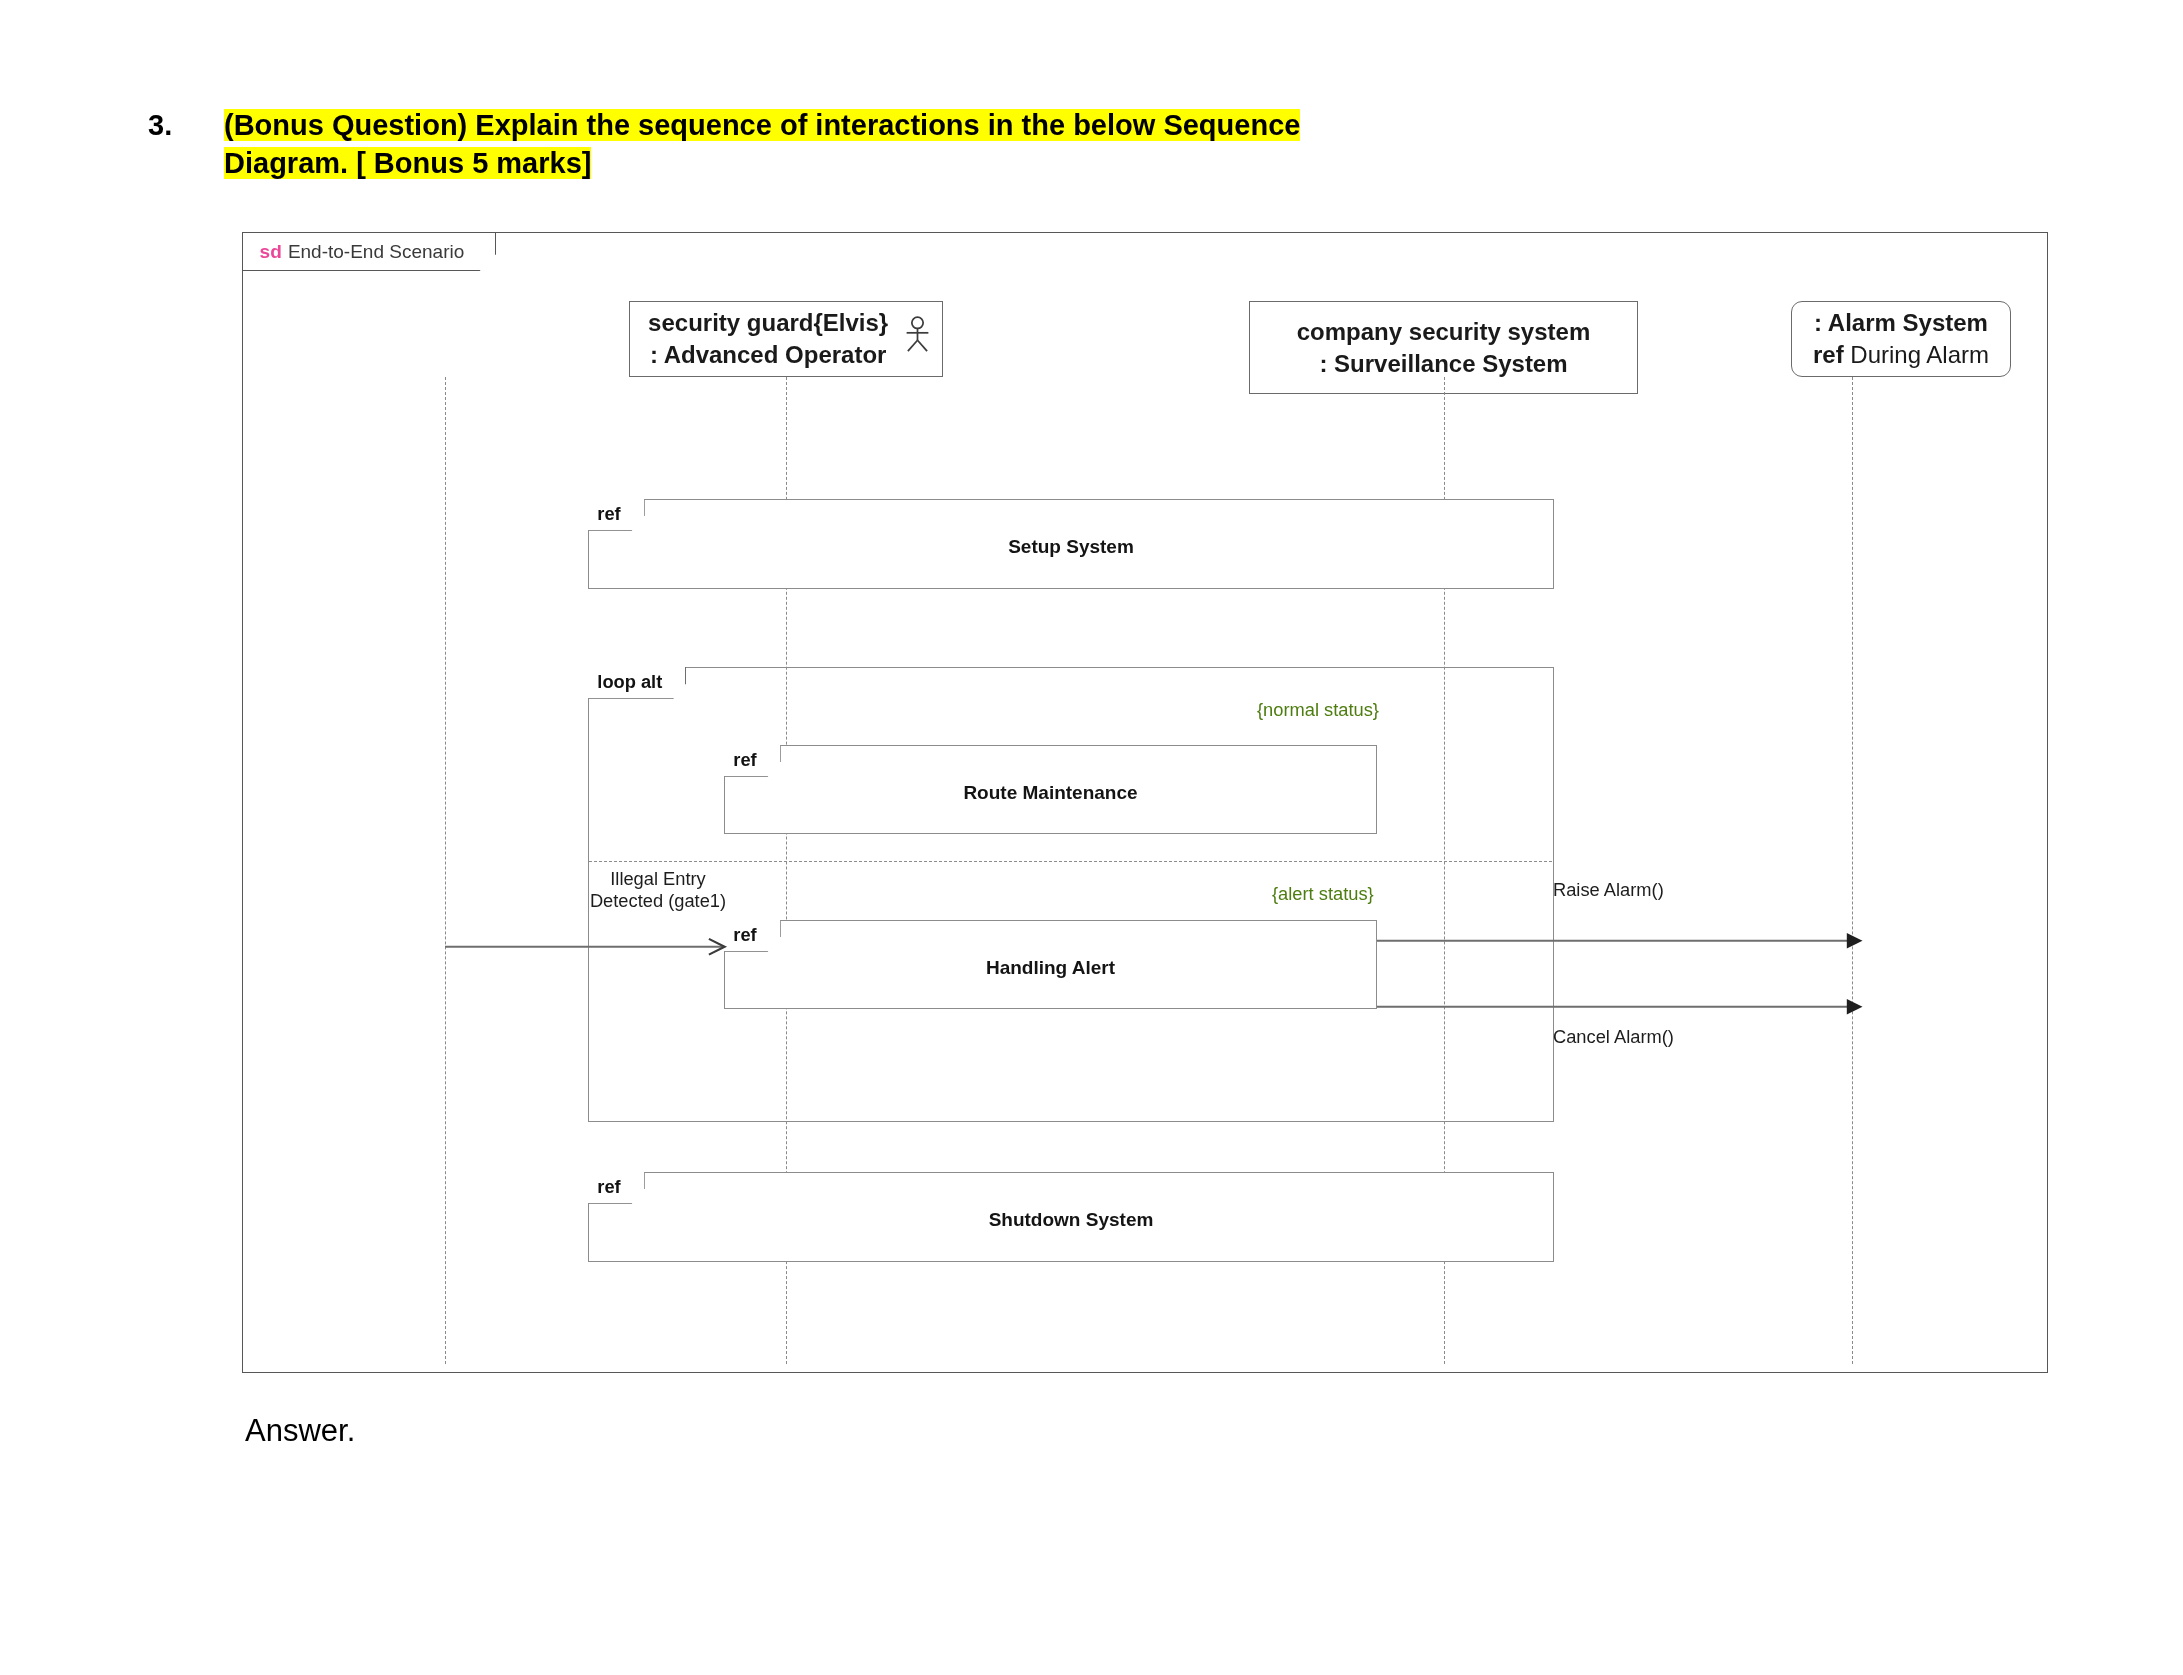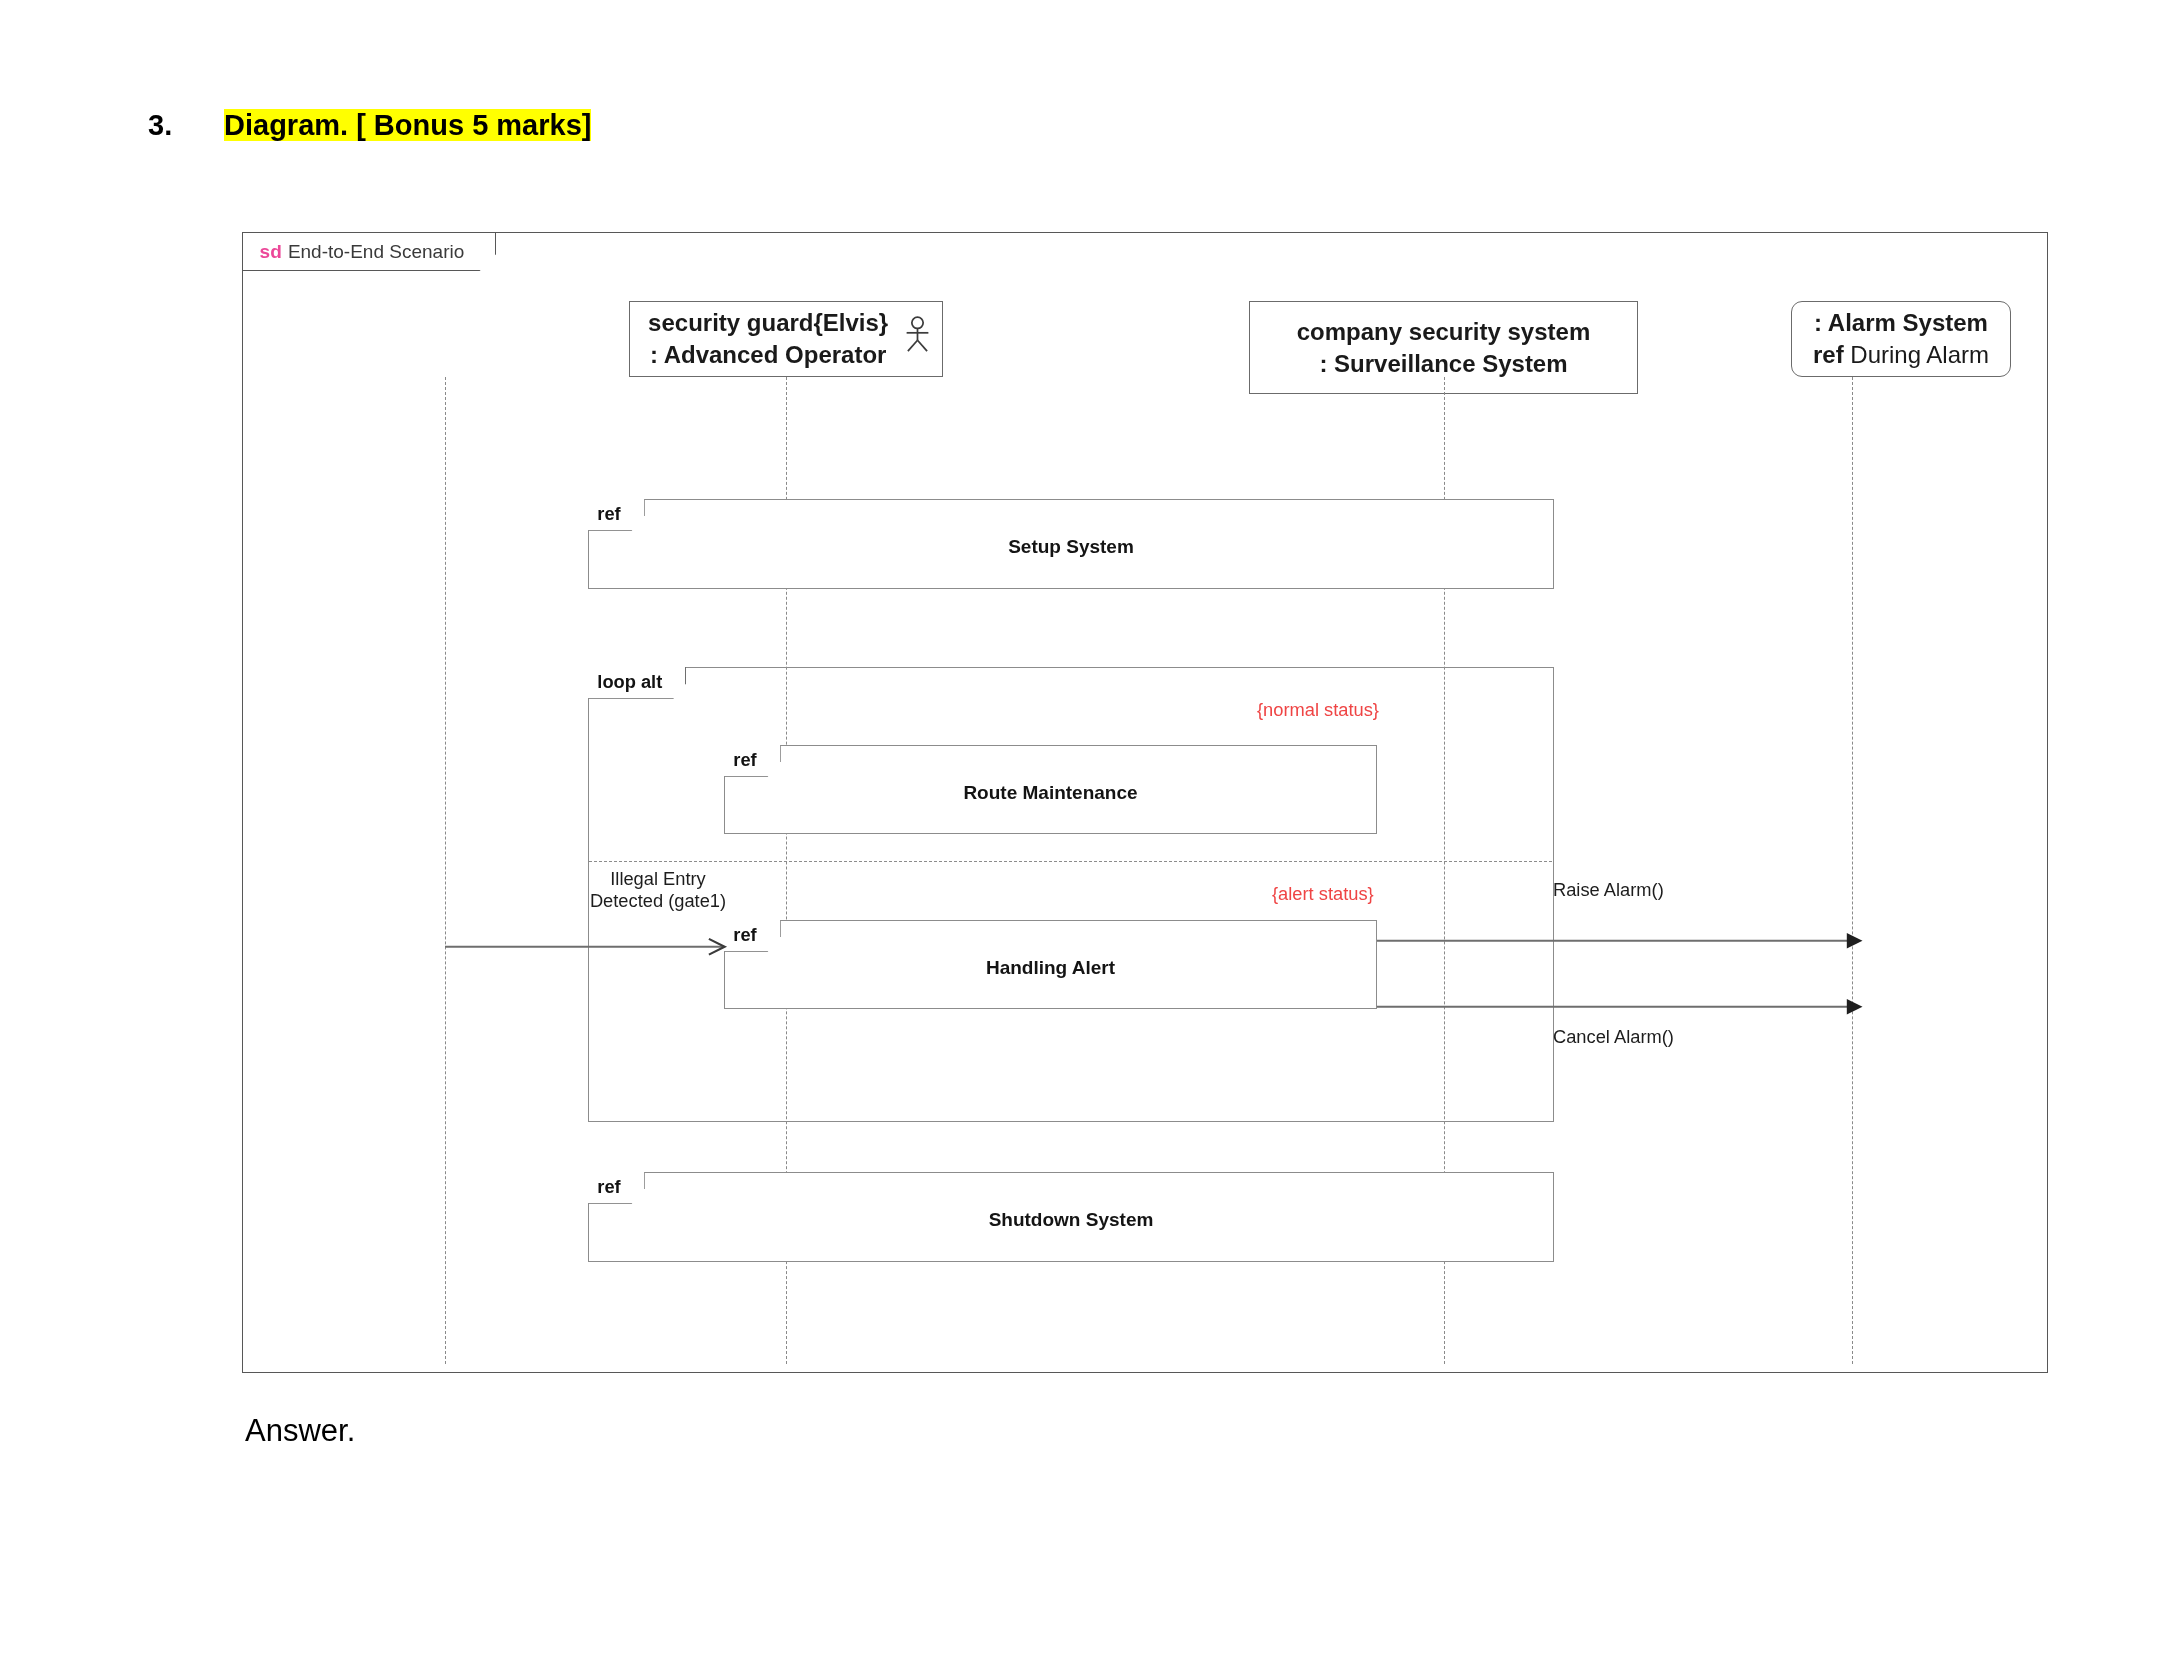--- a/index.html
+++ b/index.html
@@ -162,21 +162,21 @@
     right: 0;
     text-align: center;
     font-size: 19px;
     font-weight: bold;
     color: #141414;
     white-space: nowrap;
   }
   .guard {
     position: absolute;
     font-size: 18.3px;
-    color: #ef4444;
+    color: #4d7c0f;
     white-space: nowrap;
   }
   .divider {
     position: absolute;
     height: 0;
     border-top: 1.3px dashed #8c8c8c;
   }
   .msg-label {
     position: absolute;
     font-size: 18.3px;
@@ -200,20 +200,21 @@
     font-family: "Liberation Sans", sans-serif;
   }
 </style>
 </head>
 <body>
 
 <div id="question-block">
   <div class="q-row">
     <div id="question-number">3.</div>
     <div id="question-text-wrap">
+      <span class="q-line"><span class="q-hl">(Bonus Question) Explain the sequence of interactions in the below Sequence</span></span>
       <span class="q-line"><span class="q-hl">Diagram. [ Bonus 5 marks]</span></span>
     </div>
   </div>
 </div>
 
 <div id="sd-frame">
 
   <div id="frame-tag">
     <span class="kw">sd</span>
       <span>End-to-End Scenario</span>

